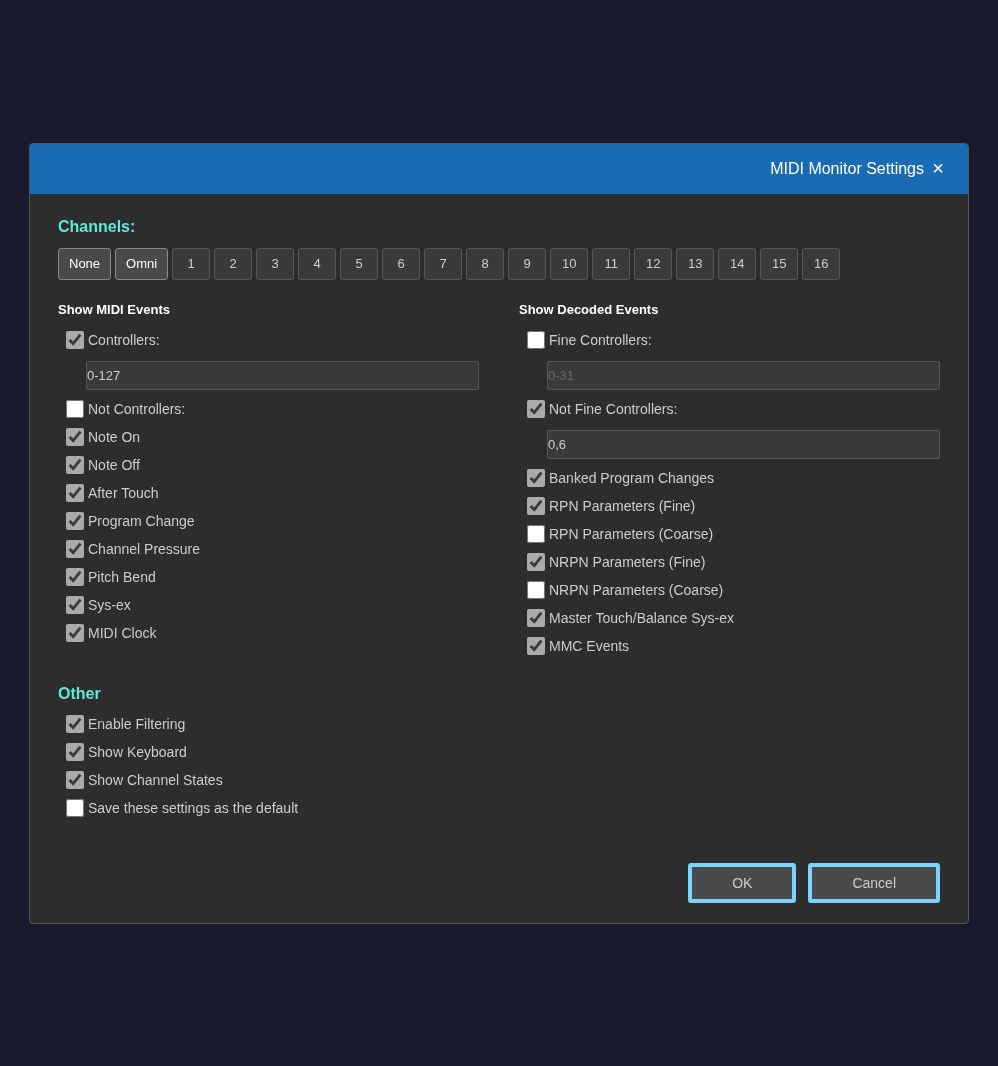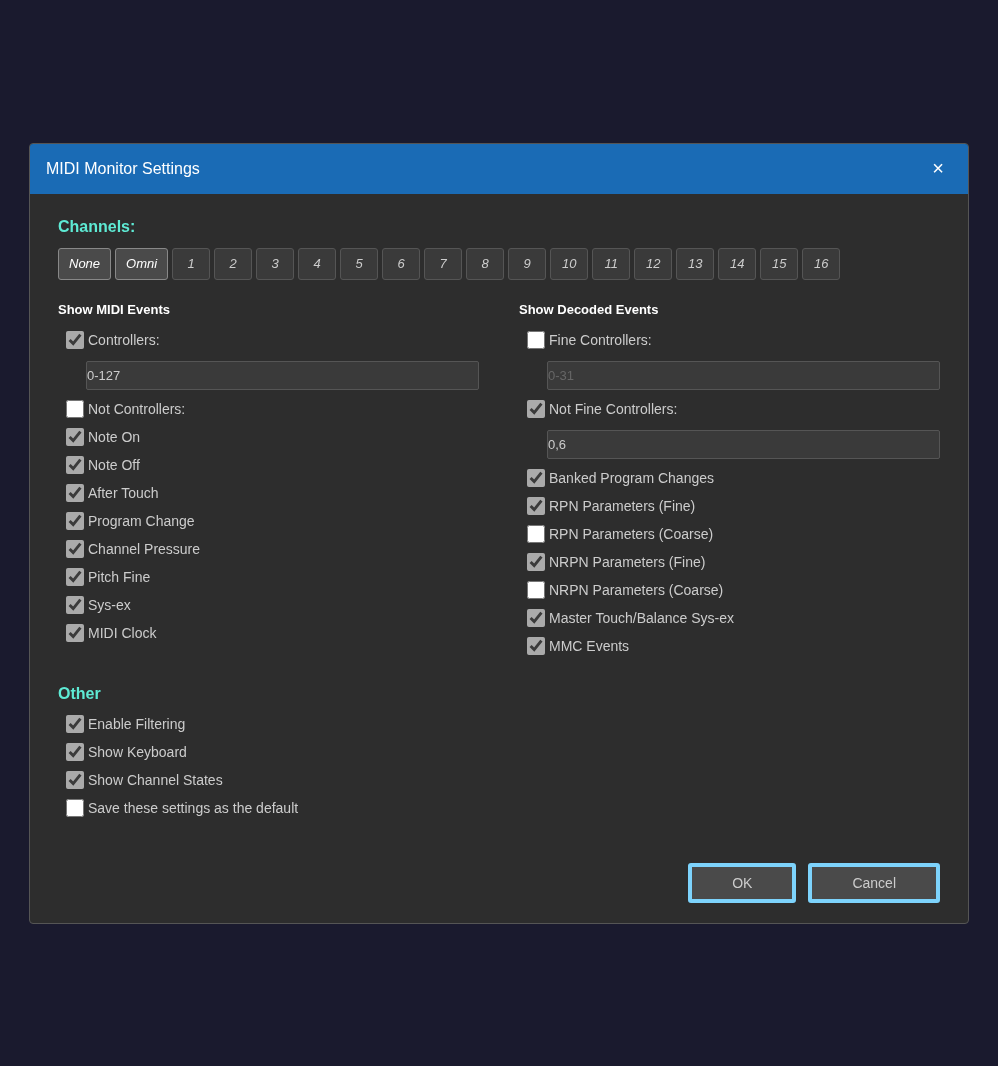--- a/index.html
+++ b/index.html
@@ -15,21 +15,21 @@
       width: 940px;
       background: #2d2d2d;
       border: 1px solid #555;
       border-radius: 4px;
       overflow: hidden;
     }
     .title-bar {
       background: #1a6bb5;
       display: flex;
       align-items: center;
-      justify-content: space-between;
+      justify-content: flex-end;
       padding: 12px 16px;
       height: 50px;
     }
     .title-bar-text {
       color: white;
       font-size: 16px;
       font-weight: 500;
     }
     .close-btn {
       color: white;
@@ -66,21 +66,20 @@
       color: #ccc;
       padding: 5px 10px;
       min-width: 38px;
       height: 32px;
       font-size: 13px;
       cursor: pointer;
       border-radius: 3px;
       display: flex;
       align-items: center;
       justify-content: center;
-      font-style: italic;
     }
     .channel-btn.active {
       background: #4a4a4a;
       border-color: #888;
       color: white;
     }
     .two-col {
       display: grid;
       grid-template-columns: 1fr 1fr;
       gap: 0 40px;
@@ -213,21 +212,21 @@
             <div class="checkbox-row">
               <input type="checkbox" checked="" style="">
               <label>Program Change</label>
             </div>
             <div class="checkbox-row">
               <input type="checkbox" checked="" style="">
               <label>Channel Pressure</label>
             </div>
             <div class="checkbox-row">
               <input type="checkbox" checked="" style="">
-              <label>Pitch Fine</label>
+              <label>Pitch Bend</label>
             </div>
             <div class="checkbox-row">
               <input type="checkbox" checked="" style="">
               <label>Sys-ex</label>
             </div>
             <div class="checkbox-row">
               <input type="checkbox" checked="" style="">
               <label>MIDI Clock</label>
             </div>
           </div>

